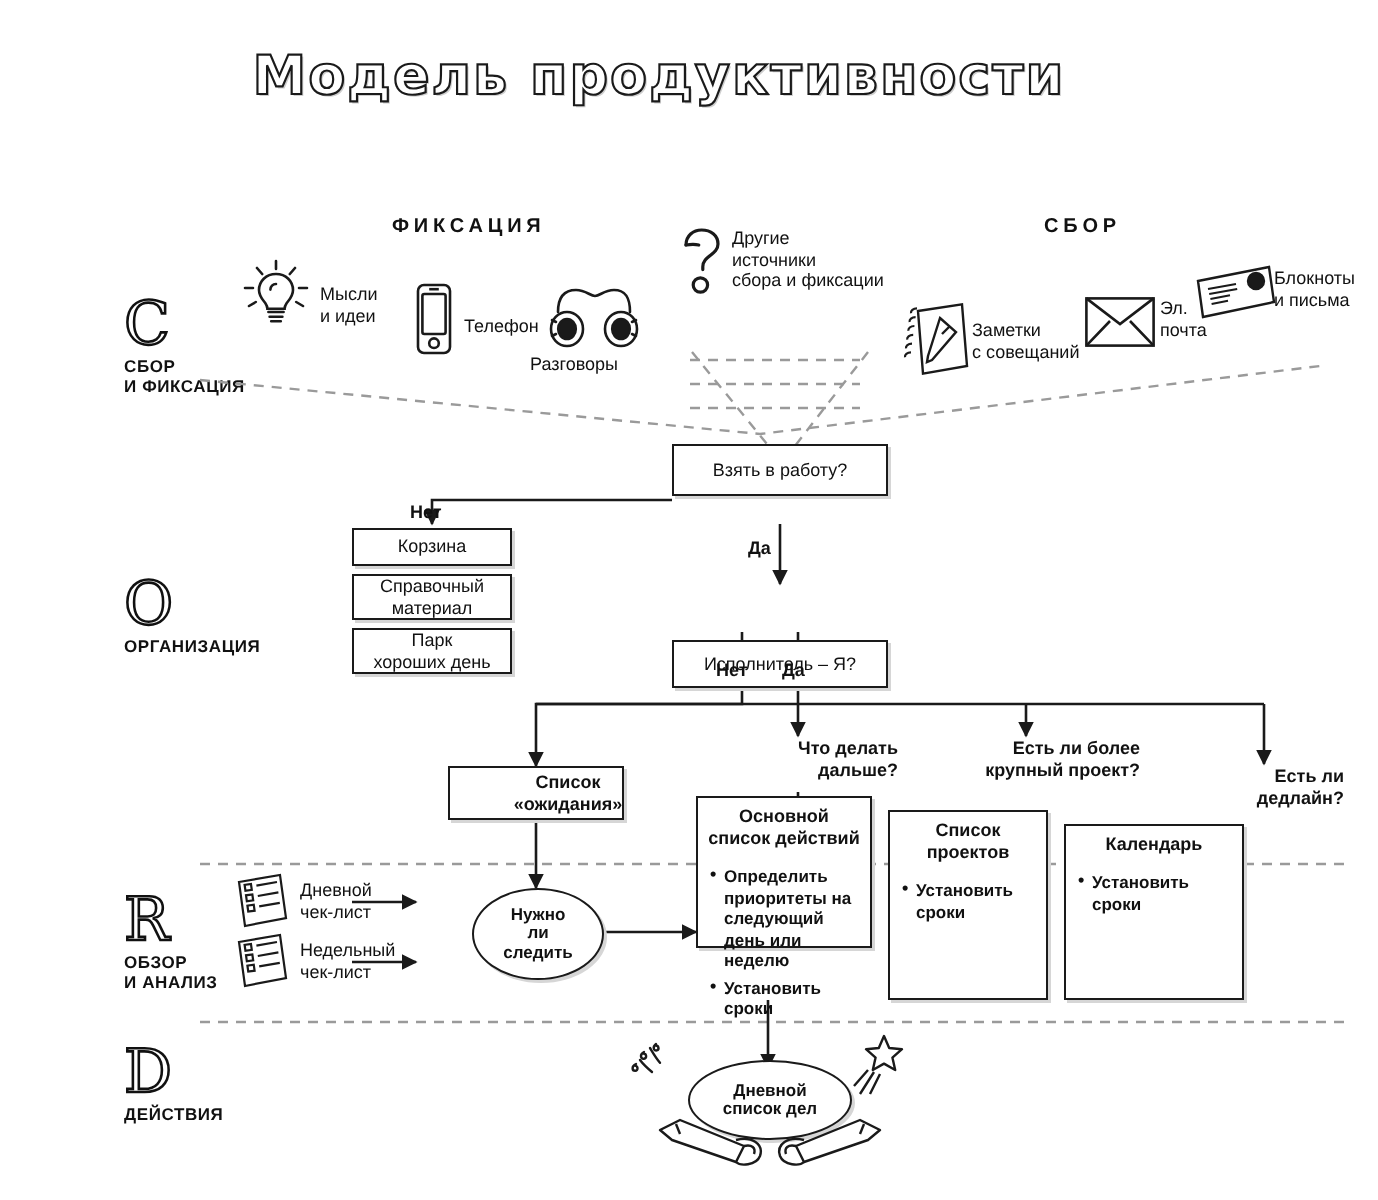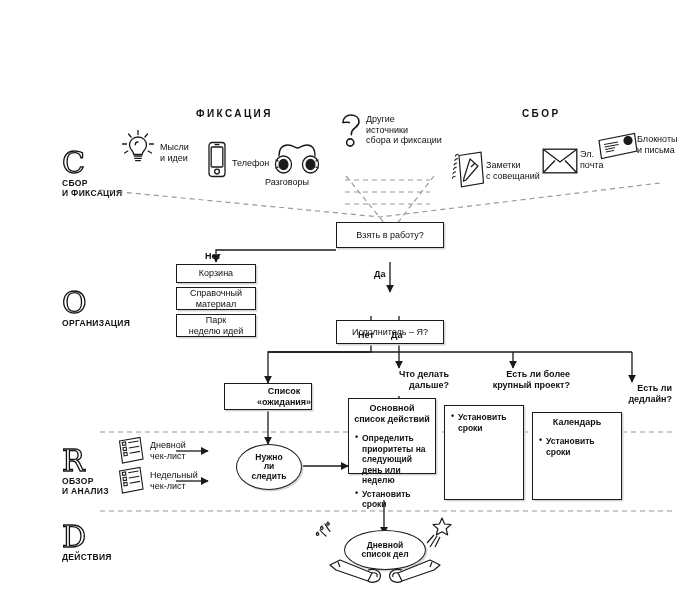--- a/index.html
+++ b/index.html
@@ -72,20 +72,21 @@
   .decision-label{
     font-size:9px;line-height:10.5px;font-weight:bold;text-align:right;color:#111;
   }
   .yn{font-size:9px;font-weight:bold;color:#111;}
   svg{overflow:visible;}
 </style>
 </head>
 <body>
 
 <div class="abs" id="title-block">
+  <div class="title-line" id="title-line1">Модель продуктивности</div>
 </div>
 
 <div class="abs sec-head" style="left:196px;top:108px;">ФИКСАЦИЯ</div>
 <div class="abs sec-head" style="left:522px;top:108px;">СБОР</div>
 
 <div class="abs" style="left:62px;top:148px;">
   <div class="margin-letter">C</div>
   <div class="margin-label">СБОР</div>
   <div class="margin-label">И ФИКСАЦИЯ</div>
 </div>
@@ -271,21 +272,21 @@
 
 <div class="abs box" style="left:176px;top:264px;width:80px;height:19px;">
   <span>Корзина</span>
 </div>
 <div class="abs box" style="left:176px;top:287px;width:80px;height:23px;flex-direction:column;">
   <span>Справочный</span>
   <span>материал</span>
 </div>
 <div class="abs box" style="left:176px;top:314px;width:80px;height:23px;flex-direction:column;">
   <span>Парк</span>
-  <span>неделю идей</span>
+  <span>хороших день</span>
 </div>
 
 <div class="abs box" style="left:336px;top:292px;width:108px;height:24px;margin-top:28px;">
   <span>Исполнитель – Я?</span>
 </div>
 <div class="abs yn" style="left:358px;top:330px;">Нет</div>
 <div class="abs yn" style="left:391px;top:330px;">Да</div>
 
 <div class="abs box" style="left:224px;top:383px;width:88px;height:27px;flex-direction:column;padding-left:32px;">
   <span class="box-title">Список</span>
@@ -312,20 +313,23 @@
   </div>
   <div class="panel-body">
     <ul>
       <li>Определить приоритеты на следующий день или неделю</li>
       <li>Установить сроки</li>
     </ul>
   </div>
 </div>
 
 <div class="abs panel" style="left:444px;top:405px;width:80px;height:95px;">
+  <div class="panel-head">
+    <div>Список проектов</div>
+  </div>
   <div class="panel-body">
     <ul>
       <li>Установить сроки</li>
     </ul>
   </div>
 </div>
 
 <div class="abs panel" style="left:532px;top:412px;width:90px;height:88px;">
   <div class="panel-head">
     <div>Календарь</div>

